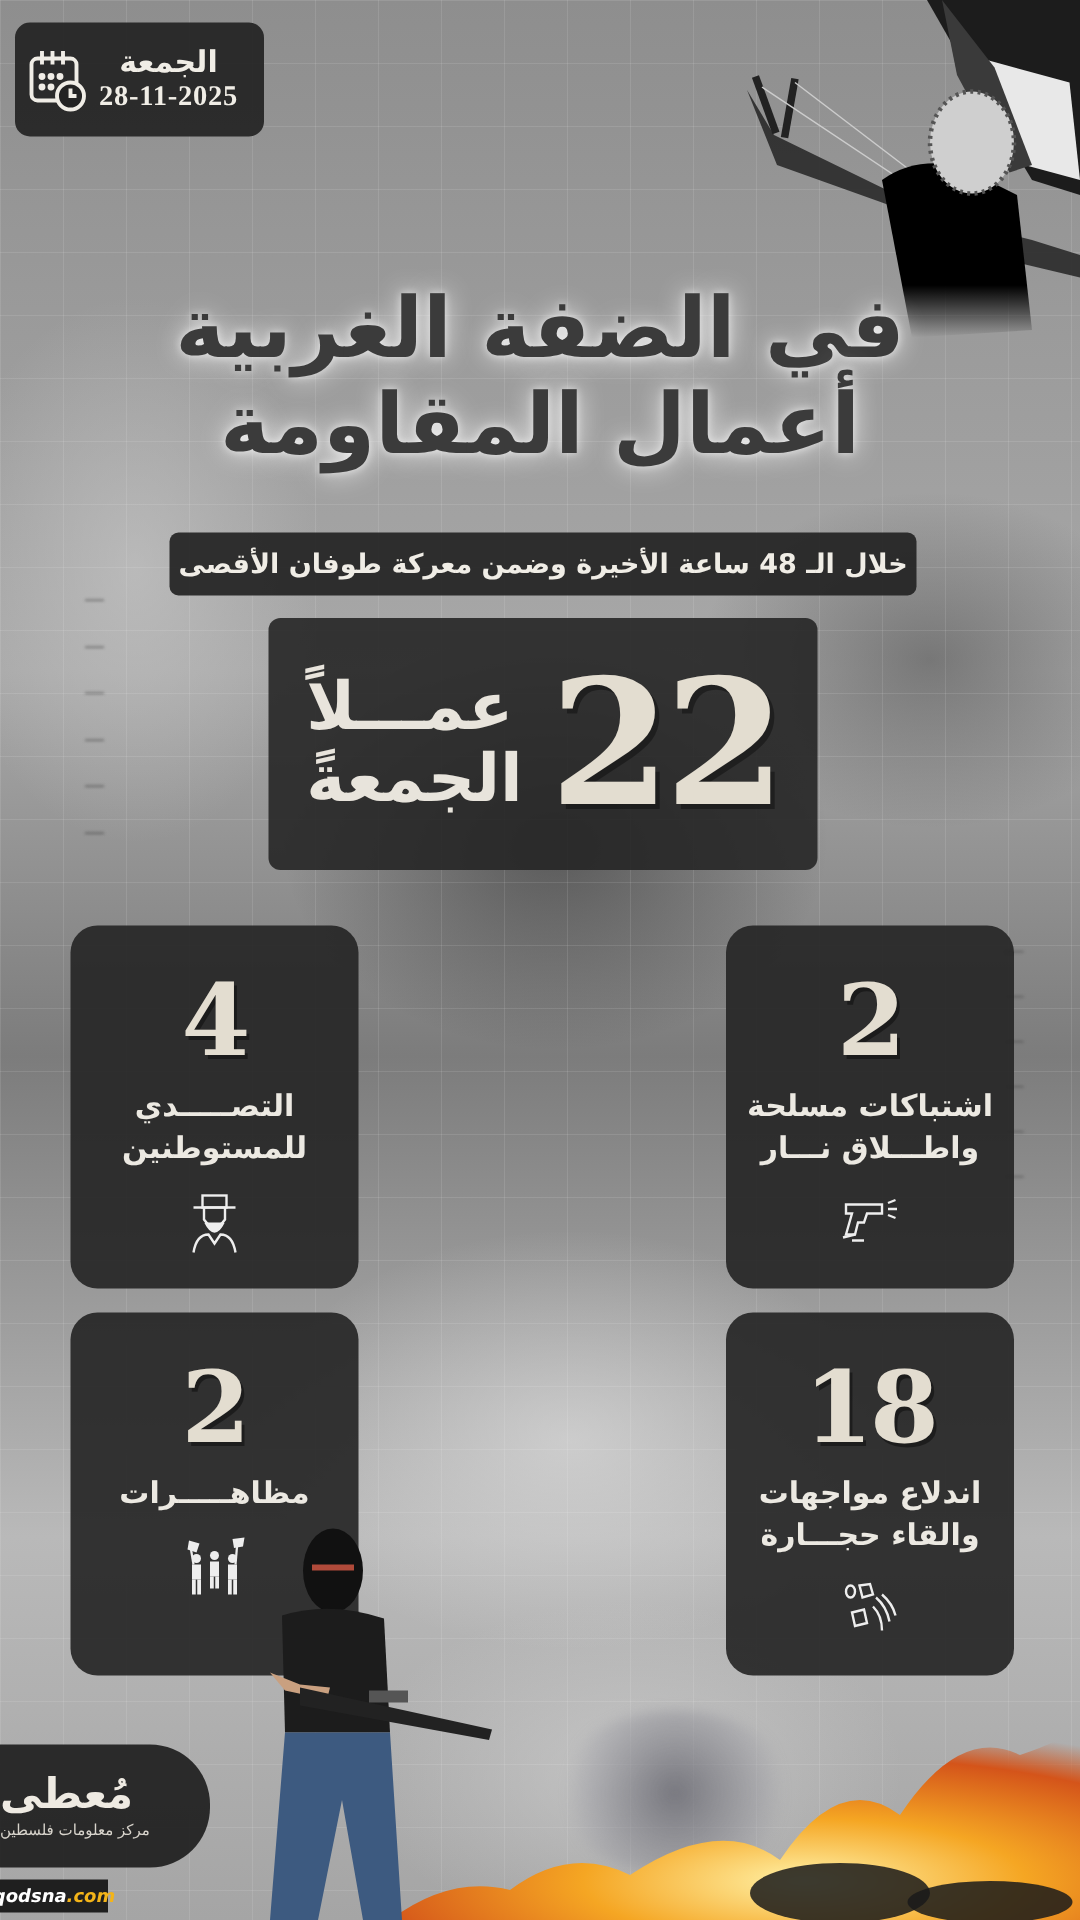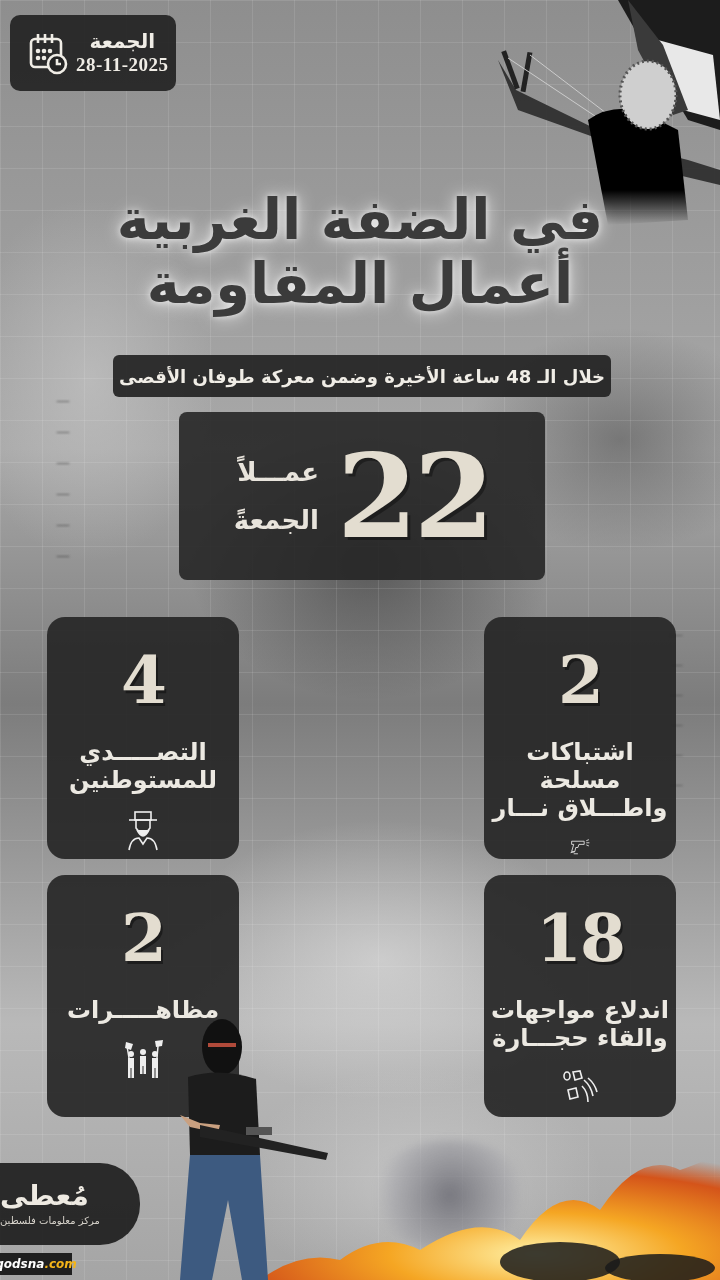--- a/index.html
+++ b/index.html
@@ -23,41 +23,41 @@
     background-image:
       linear-gradient(rgba(255,255,255,0.10) 1px, transparent 1px),
       linear-gradient(90deg, rgba(255,255,255,0.10) 1px, transparent 1px);
     background-size:42px 42px;
   }
   .blur-text { position:absolute; left:0; top:385px; width:70px; color:rgba(40,40,40,0.55); font-size:14px; line-height:31px; filter:blur(1.2px); direction:rtl; text-align:right;}
   .blur-text-r { position:absolute; right:0; top:620px; width:50px; color:rgba(50,50,50,0.5); font-size:13px; line-height:30px; filter:blur(1.2px);}
   .pill {
     background:rgba(35,35,35,0.92); border-radius:10px; color:#f0ede6;
   }
-  .date-badge { position:absolute; left:10px; top:15px; width:166px; height:76px; display:flex; align-items:center; gap:8px; padding-left:18px; box-sizing:border-box;}
+  .date-badge { position:absolute; left:10px; top:15px; width:166px; height:76px; display:flex; align-items:center; gap:8px; padding-left:8px; box-sizing:border-box;}
   .date-text { display:flex; flex-direction:column; align-items:center; }
   .date-day { font-size:20px; font-weight:bold; line-height:24px; direction:rtl;}
   .date-num { font-size:19px; font-weight:bold; line-height:24px; letter-spacing:0.5px;font-family:Liberation Serif, serif;}
   .hero-photo {
     position:absolute; left:488px; top:0; width:232px; height:232px;
   }
   .title {
     position:absolute; left:100px; top:188px; width:520px; text-align:center; direction:rtl;
     font-family:"DejaVu Sans", sans-serif; font-weight:bold; color:#3b3b3b;
     font-size:56px; line-height:64px;
     text-shadow:0 0 18px rgba(255,255,255,0.85), 0 0 6px rgba(255,255,255,0.6);
     letter-spacing:-1px;
   }
   .subtitle { position:absolute; left:113px; top:355px; width:498px; height:42px; display:flex; align-items:center; justify-content:center; direction:rtl; font-size:18px; font-weight:bold; border-radius:6px;}
   .total-box { position:absolute; left:179px; top:412px; width:366px; height:168px; border-radius:8px; background:rgba(38,38,38,0.9); display:flex; align-items:center; justify-content:center; gap:18px;}
   .big-num { font-family:"DejaVu Serif", serif; font-weight:bold; color:#e3ddd0; font-size:116px; line-height:1; letter-spacing:-4px; text-shadow:3px 3px 0 rgba(0,0,0,0.35);}
-  .total-label { direction:rtl; text-align:right; color:#e8e4dc; font-weight:bold; font-size:26px; line-height:48px; }
+  .total-label { direction:rtl; text-align:left; color:#e8e4dc; font-weight:bold; font-size:44px; line-height:48px; }
   .card { position:absolute; width:192px; height:242px; border-radius:18px; background:rgba(38,38,38,0.92); display:flex; flex-direction:column; align-items:center; box-sizing:border-box; padding-top:28px;}
   .card-num { font-family:"DejaVu Serif", serif; font-weight:bold; color:#e3ddd0; font-size:66px; line-height:70px; letter-spacing:-2px; text-shadow:2px 3px 0 rgba(0,0,0,0.4);}
-  .card-label { direction:rtl; text-align:center; color:#ece9e2; font-weight:bold; font-size:24px; line-height:28px; margin-top:23px; white-space:pre-line;}
+  .card-label { direction:rtl; text-align:center; color:#ece9e2; font-weight:bold; font-size:20px; line-height:28px; margin-top:8px; white-space:pre-line;}
   .card-icon { margin-top:14px; width:44px; height:44px; }
   .logo { position:absolute; left:0; top:1163px; width:140px; height:82px; border-radius:0 40px 40px 0; background:rgba(30,30,30,0.92); display:flex; flex-direction:column; align-items:flex-end; justify-content:center; direction:rtl;}
   .logo-name { color:#eeeae2; font-size:28px; font-weight:bold; line-height:34px;}
   .logo-sub { color:#d8d4cc; font-size:10px; line-height:16px;}
   .site { position:absolute; left:0; top:1253px; width:72px; height:22px; background:#1f1f1f; color:#f3b419; font-size:12px; font-weight:bold; display:flex; align-items:center; justify-content:center; font-style:italic;}
   .site .w { color:#fff; }
   .fighter { position:absolute; left:160px; top:1015px; width:170px; height:265px;}
   .fire { position:absolute; left:260px; top:1150px; width:460px; height:130px;}
   .smoke { position:absolute; left:370px; top:1140px; width:160px; height:110px; border-radius:50%; background:radial-gradient(circle at 50% 50%, rgba(90,90,100,0.7), rgba(140,140,150,0.3) 60%, transparent 75%); filter:blur(4px);}
 </style>

